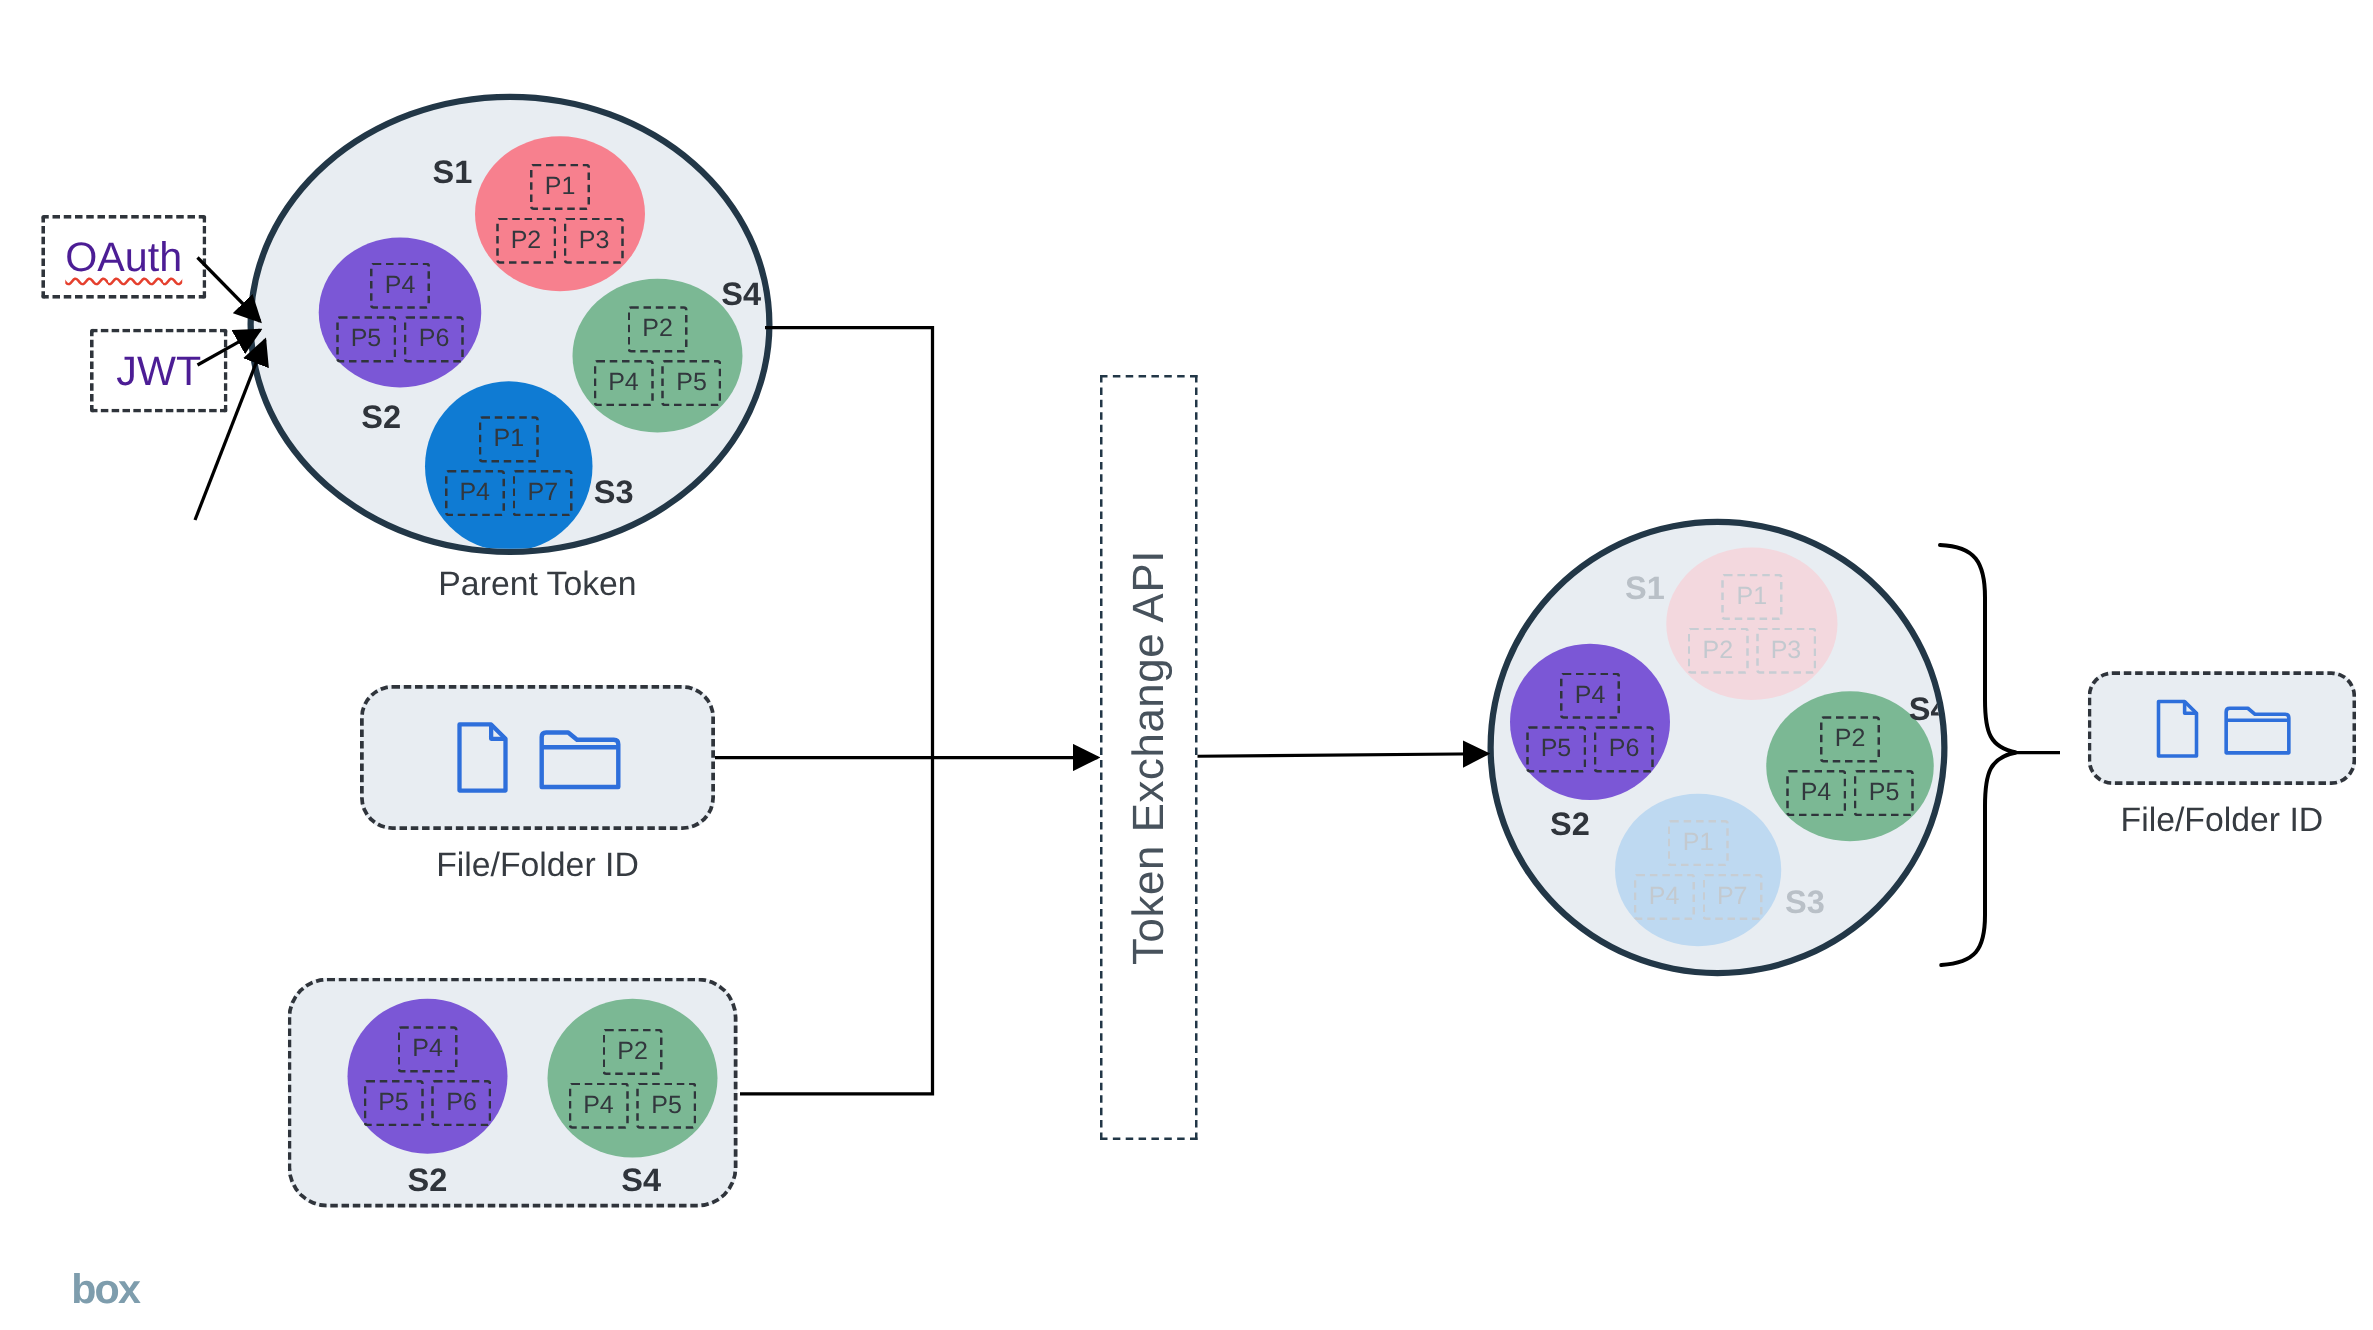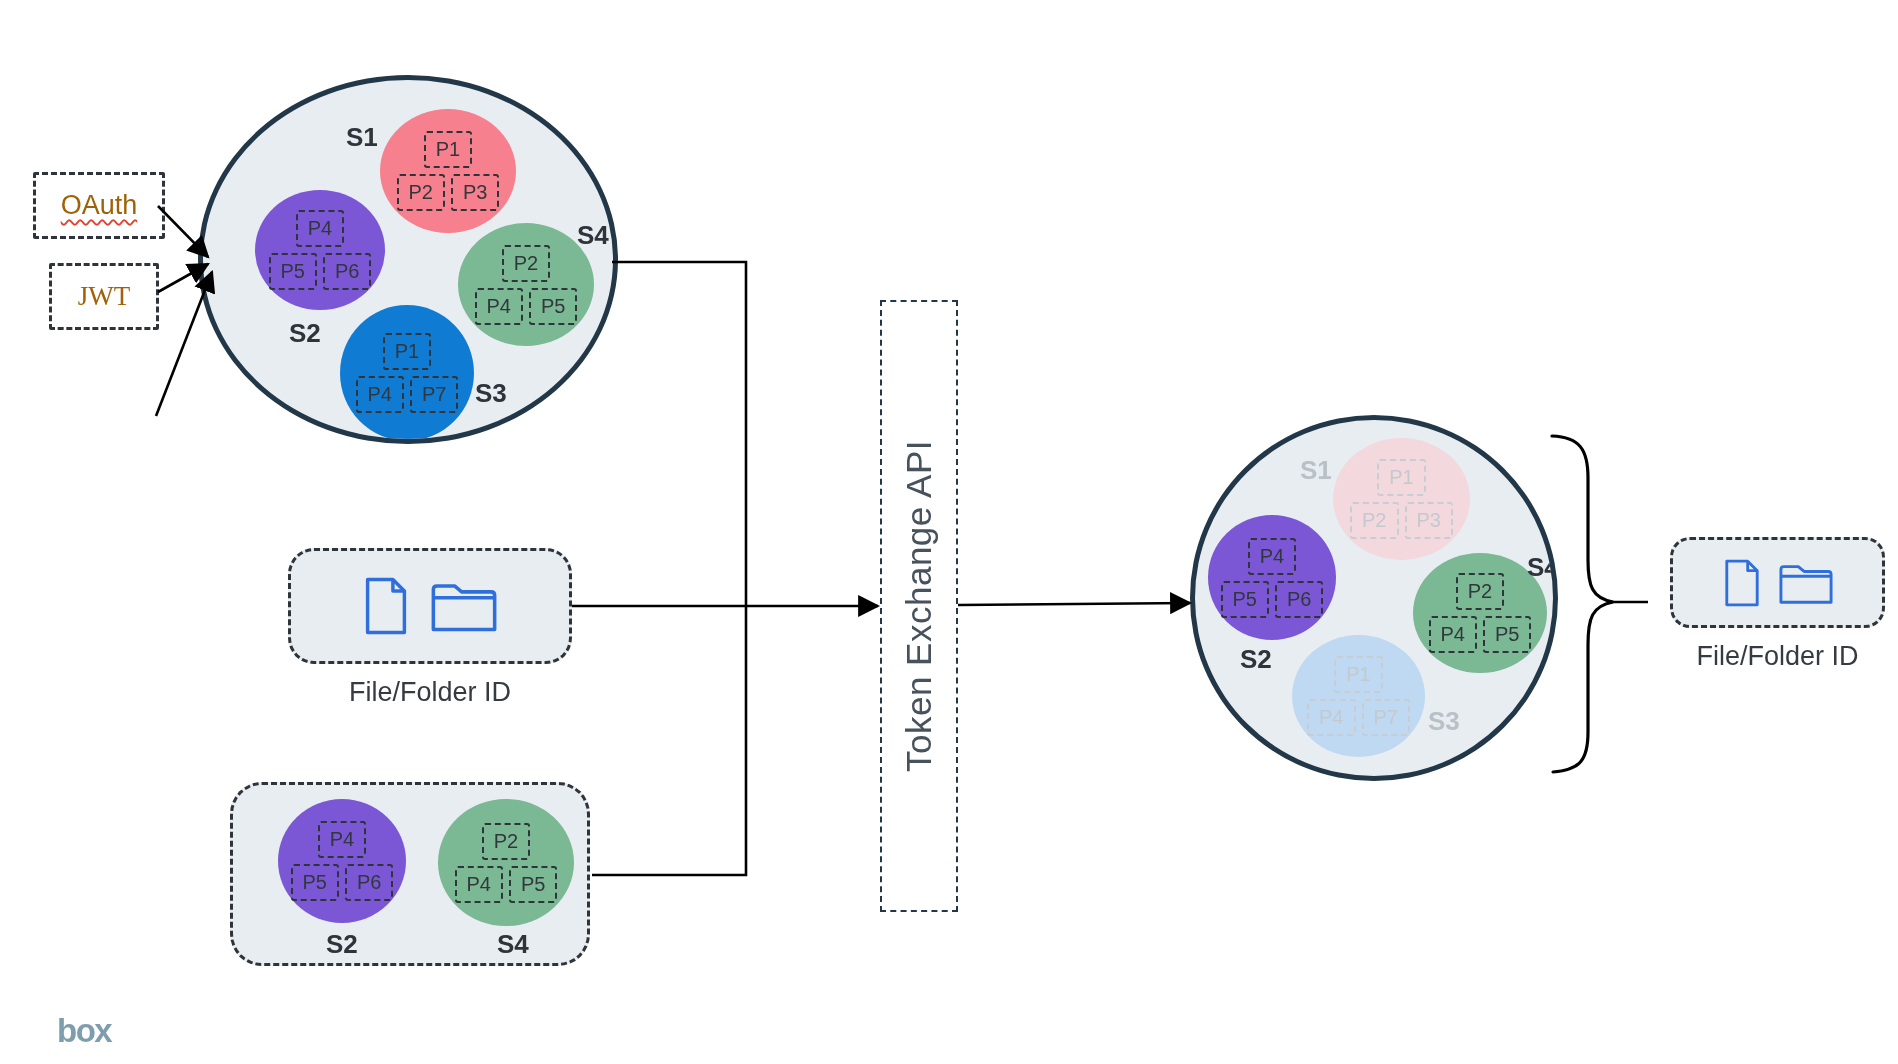--- a/index.html
+++ b/index.html
@@ -7,21 +7,21 @@
     position:relative;width:1898px;height:1064px;background:#ffffff;
     font-family:"Liberation Sans", sans-serif;color:#363b41;overflow:hidden;
   }
   
   .overlay{position:absolute;left:0;top:0;width:1898px;height:1064px;z-index:10;pointer-events:none;}
 
   
   .input-box{
     position:absolute;background:#fff;border:3px dashed #2f343b;border-radius:2px;
     display:flex;align-items:center;justify-content:center;
-    font-size:27px;color:#a16207;z-index:2;
+    font-size:33px;color:#4c1d95;z-index:2;
   }
   .input-box.multiline{justify-content:flex-start;padding-left:14px;line-height:1.18;}
   .wavy{text-decoration:underline;text-decoration-style:wavy;text-decoration-color:#e5402e;text-decoration-thickness:2px;text-underline-offset:5px;}
 
   
   .token-circle{
     position:absolute;border:5px solid #223747;border-radius:50%;
     background:#e8edf2;overflow:hidden;z-index:2;box-sizing:border-box;
   }
 
@@ -89,21 +89,21 @@
     <line x1="958" y1="605" x2="1190" y2="603" stroke="#000" stroke-width="2.6" marker-end="url(#arrow)"></line>
 
     <line x1="1612" y1="602" x2="1648" y2="602" stroke="#000" stroke-width="2.6"></line>
 
     <path d="M1552 436 C1580 437 1588 450 1588 478 L1588 560 C1588 586 1592 598 1613 602 C1592 606 1588 618 1588 645 L1588 732 C1588 760 1580 770 1553 772" fill="none" stroke="#000" stroke-width="3.2" stroke-linecap="round"></path>
   </svg>
 
   <div class="input-box" style="left:33px;top:172px;width:126px;height:61px;">
     <span class="wavy">OAuth</span>
   </div>
-  <div class="input-box" style="left:49px;top:263px;width:104px;height:61px;font-family:Liberation Serif, serif;">
+  <div class="input-box" style="left:72px;top:263px;width:104px;height:61px;">
     <span>JWT</span>
   </div>
 
   <div class="token-circle" style="left:198px;top:75px;width:420px;height:369px;">
 
     <div class="scope" style="left:177px;top:29px;width:136px;height:124px;background:#f7808e;">
       <div class="prow">
           <span class="pbox">P1</span>
         </div>
       <div class="prow">
@@ -139,20 +139,21 @@
       <div class="prow">
           <span class="pbox">P2</span>
         </div>
       <div class="prow">
         <span class="pbox">P4</span>
         <span class="pbox">P5</span>
       </div>
     </div>
     <div class="slabel" style="left:374px;top:140px;">S4</div>
   </div>
+  <div class="caption" style="left:275px;top:451px;width:310px;">Parent Token</div>
 
   <div class="panel" style="left:288px;top:548px;width:284px;height:116px;border-radius:26px;gap:22px;">
     <span class="icon-row">
       <svg width="46" height="58" viewBox="0 0 40 50">
         <path d="M4 2 h22 l10 10 v36 h-32 z" fill="#e8edf2" stroke="#2e6fdb" stroke-width="3" stroke-linejoin="round"></path>
         <path d="M26 2 v10 h10" fill="none" stroke="#2e6fdb" stroke-width="3" stroke-linejoin="round"></path>
       </svg>
     </span>
     <span class="icon-row">
       <svg width="66" height="52" viewBox="0 0 56 44">

